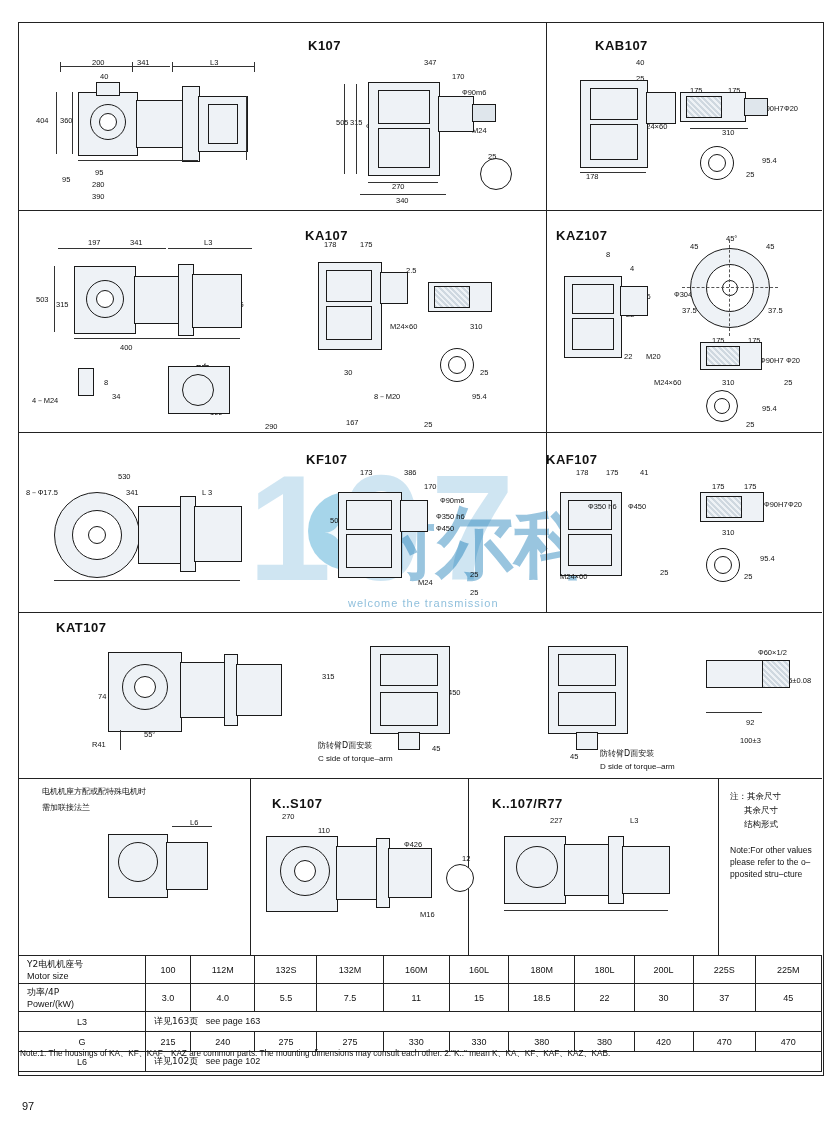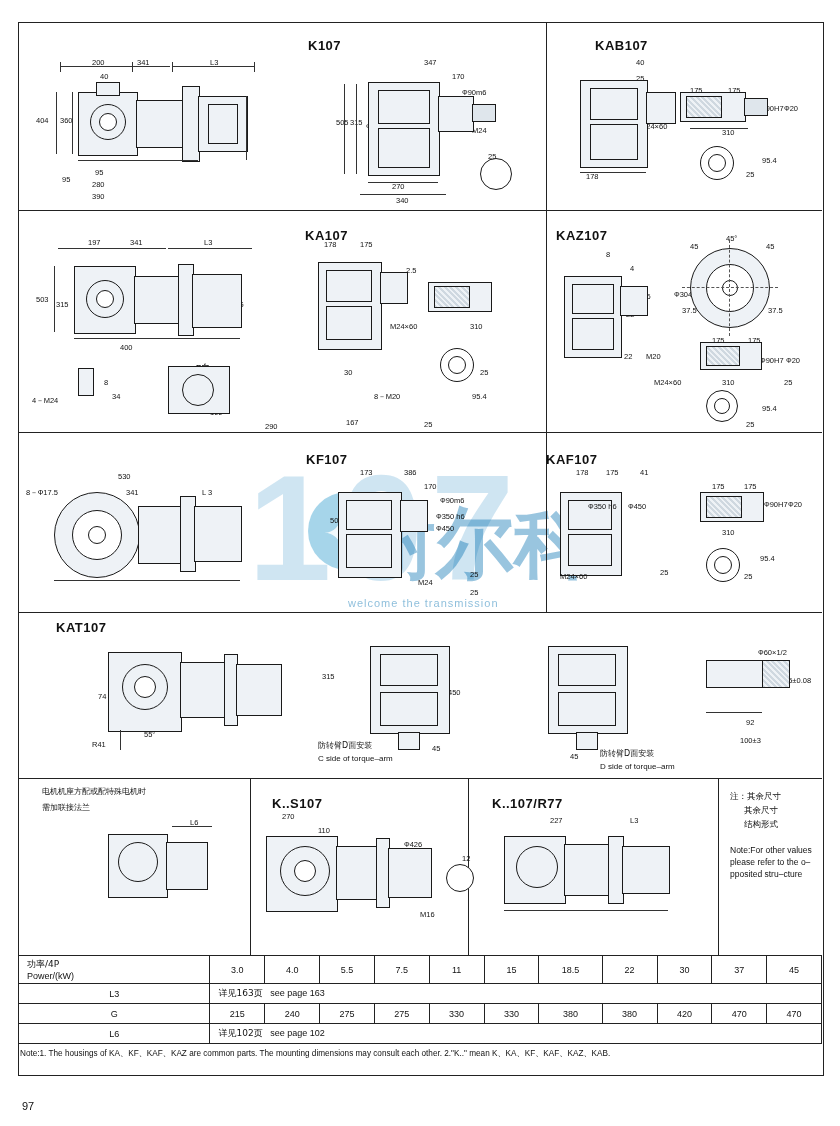--- a/index.html
+++ b/index.html
@@ -382,20 +382,37 @@
   <div class="box" style="left:622px;top:846px;width:46px;height:46px;"></div>
   <div class="hl" style="left:504px;top:910px;width:164px;"></div>
 
   <div class="note cn" style="left:730px;top:790px;width:84px;">注：其余尺寸</div>
   <div class="note cn" style="left:744px;top:804px;width:84px;">其余尺寸</div>
   <div class="note cn" style="left:744px;top:818px;width:84px;">结构形式</div>
   <div class="note" style="left:730px;top:844px;width:86px;">Note:For other values please refer to the o–pposited stru–cture</div>
 
   <table class="spec">
     <tbody>
+        <tr>
+      <td class="left" style="width:118px;">
+        <span class="cn">Y2电机机座号</span><br>
+        <span>Motor size</span>
+      </td>
+      <td>100</td>
+      <td>112M</td>
+      <td>132S</td>
+      <td>132M</td>
+      <td>160M</td>
+      <td>160L</td>
+      <td>180M</td>
+      <td>180L</td>
+      <td>200L</td>
+      <td>225S</td>
+      <td>225M</td>
+    </tr>
     <tr>
       <td class="left">
         <span class="cn">功率/4P</span><br>
         <span>Power/(kW)</span>
       </td>
       <td>3.0</td>
       <td>4.0</td>
       <td>5.5</td>
       <td>7.5</td>
       <td>11</td>

